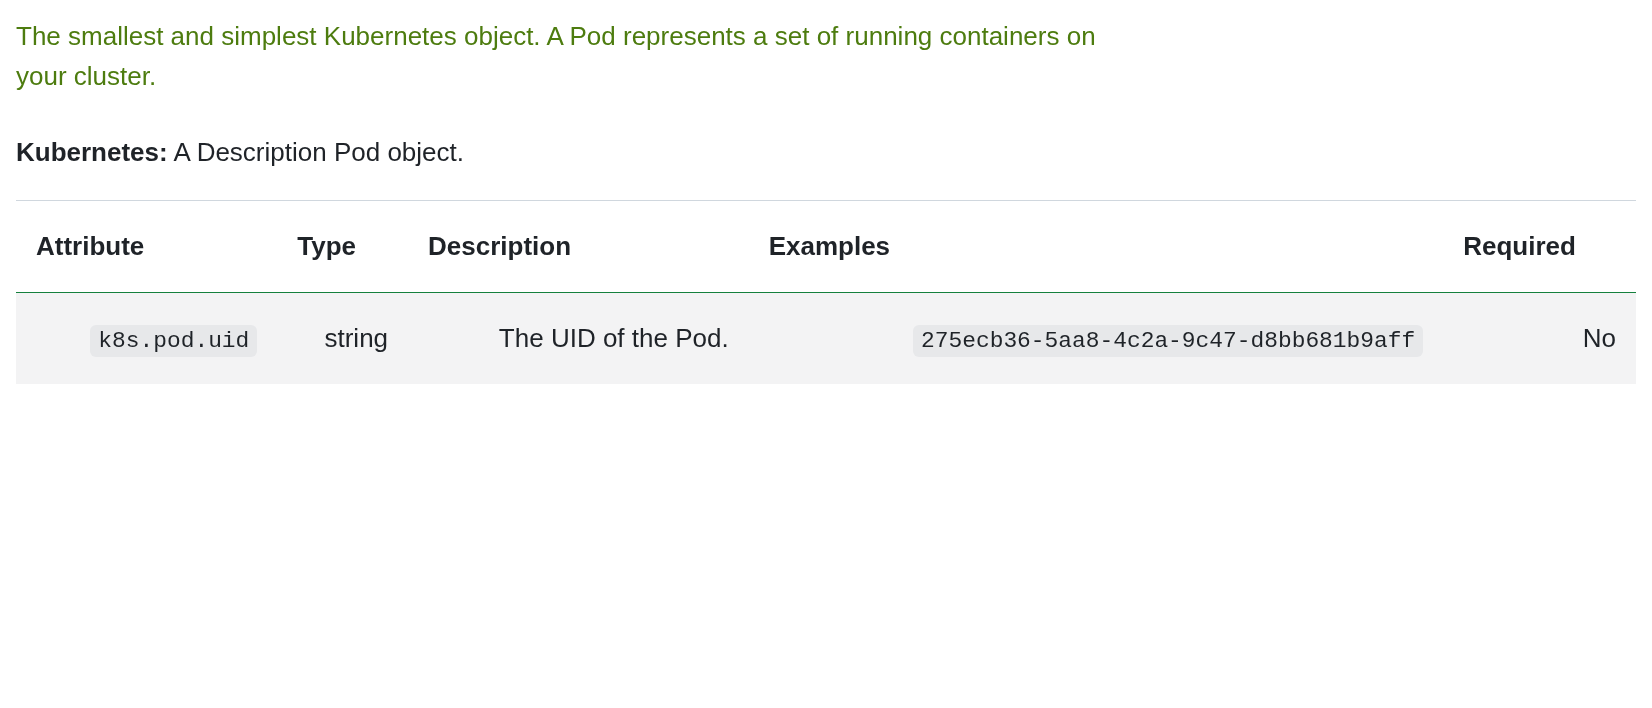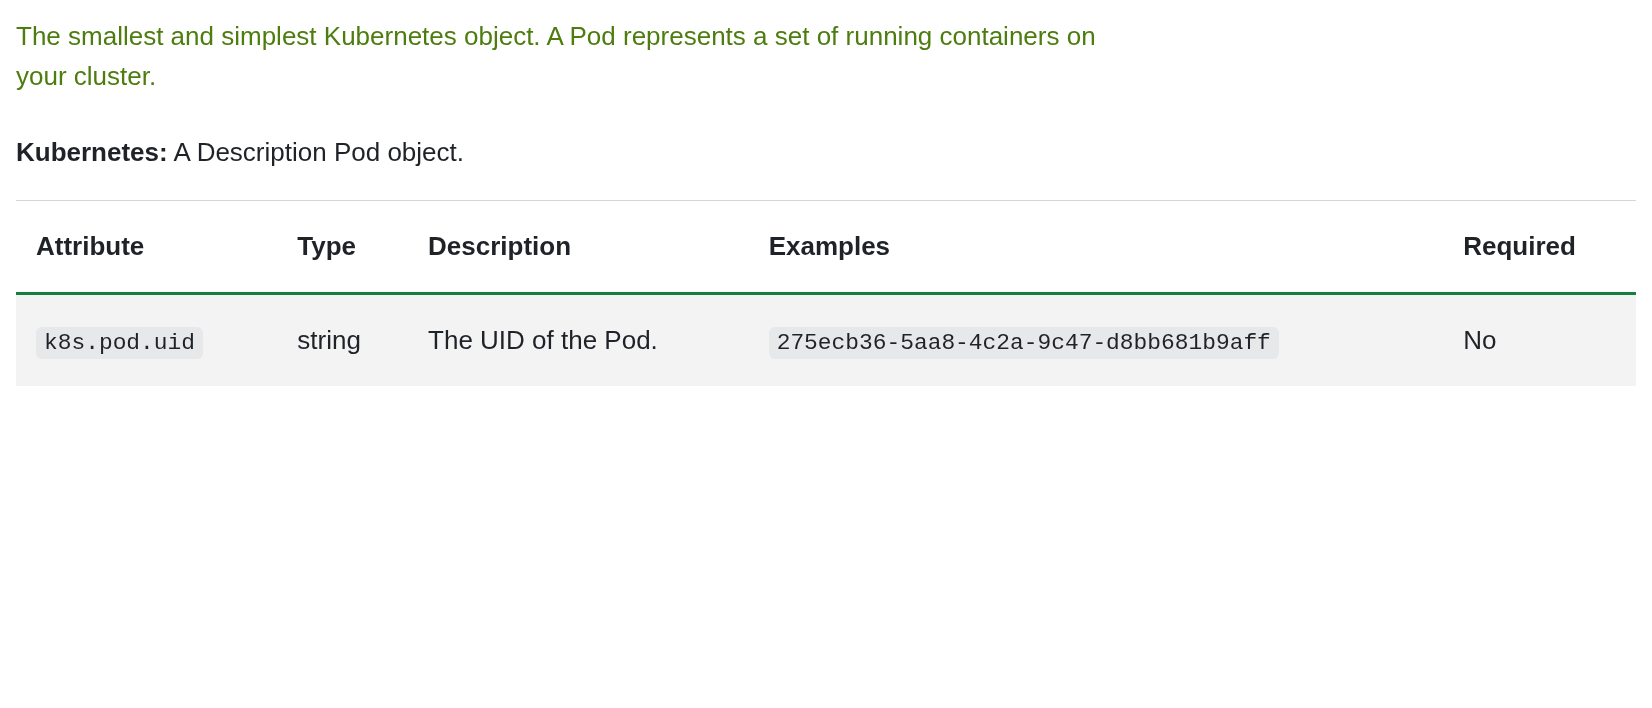--- a/index.html
+++ b/index.html
@@ -53,25 +53,26 @@
     }
     table {
       width: 100%;
       border-collapse: collapse;
       font-size: 26px;
     }
     th {
       text-align: left;
       font-weight: 700;
       padding: 26px 20px;
-      border-bottom: 3px solid #15803d;
+      border-bottom: 1px solid #15803d;
     }
     td {
       padding: 26px 20px;
       vertical-align: middle;
+      text-align: right;
     }
     tbody tr:nth-child(odd) {
       background-color: #f3f3f4;
     }
     tbody tr {
       border-top: 1px solid #d8dde2;
     }
     td code {
       background-color: #e7e8ea;
       font-size: 0.88em;

